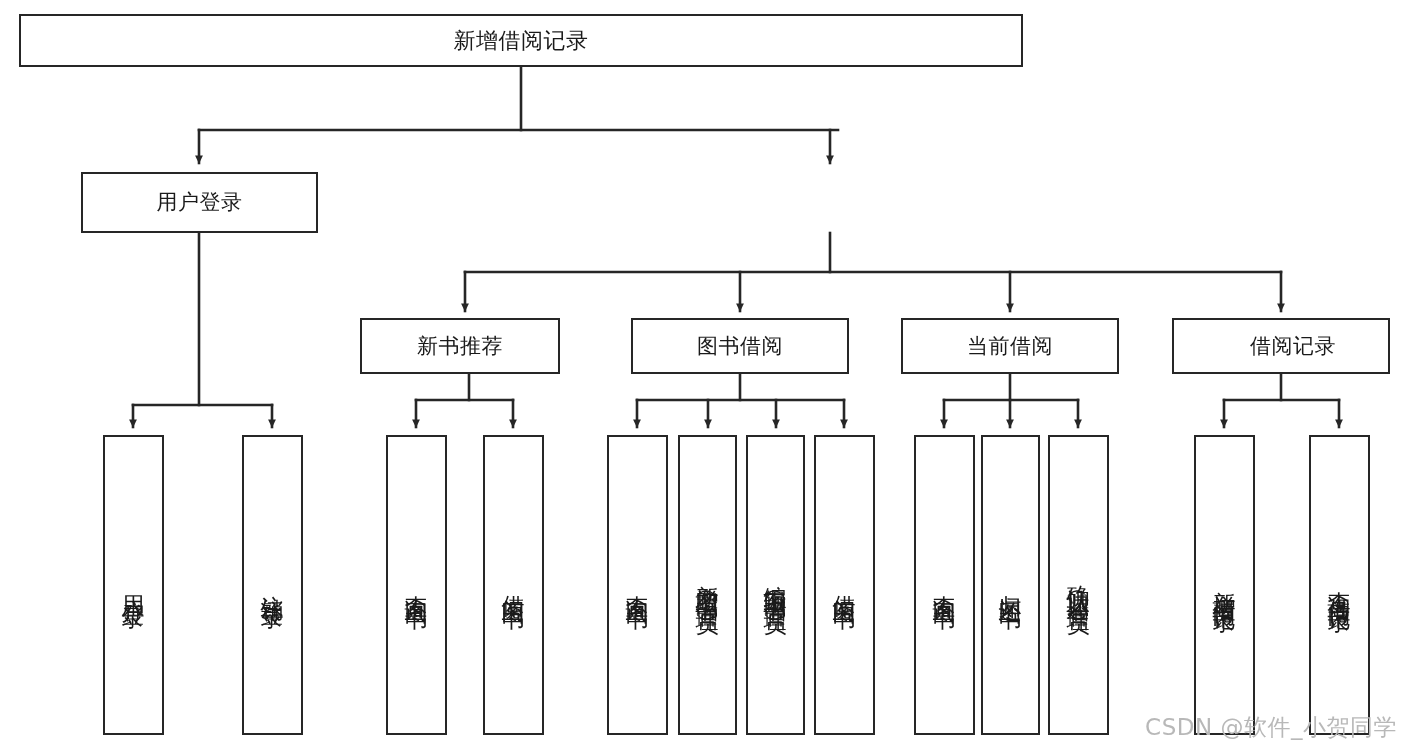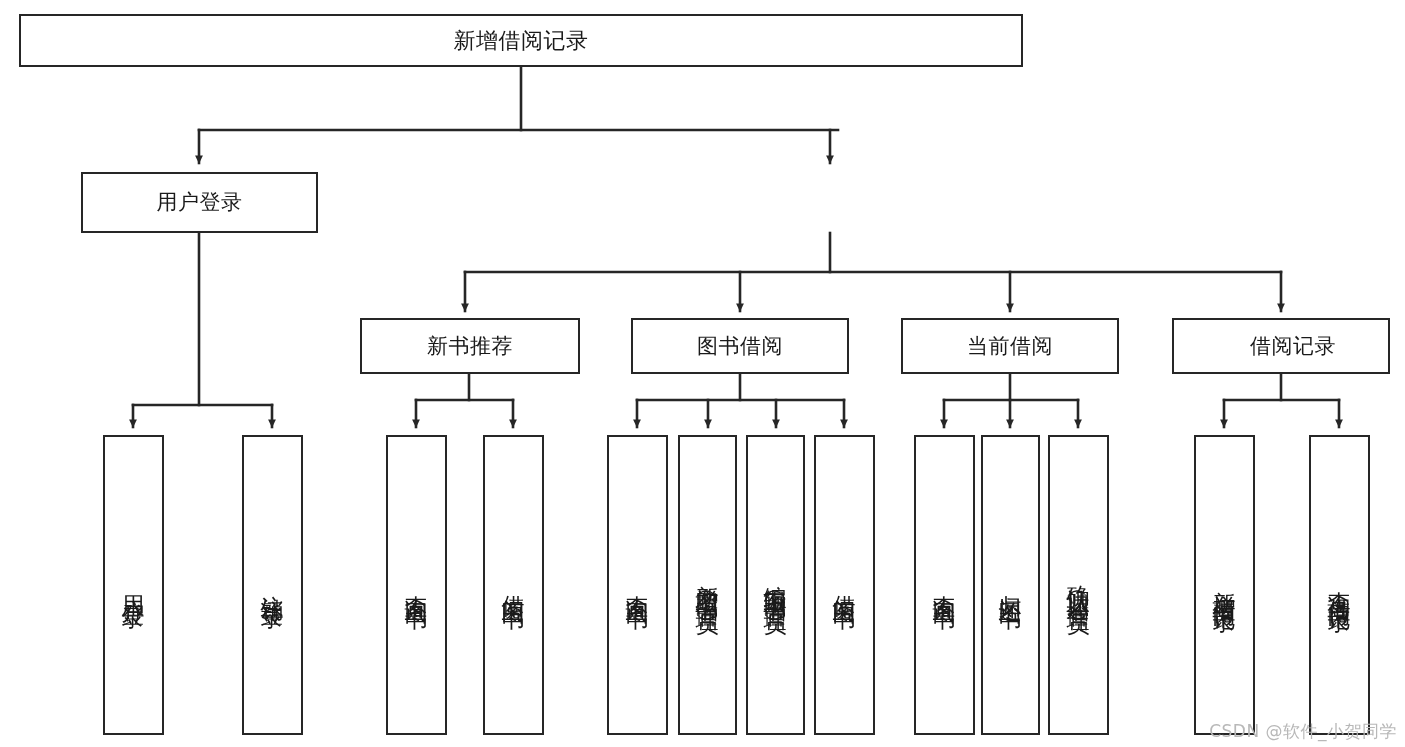--- a/index.html
+++ b/index.html
@@ -59,21 +59,21 @@
     line-height:1.05;
     letter-spacing:4px;
     white-space:pre;
     max-height:100%;
   }
   
   #watermark{
     position:absolute;
     right:8px;
     bottom:4px;
-    font-size:17px;
+    font-size:23px;
     color:#b8b8b8;
     letter-spacing:0.5px;
     z-index:5;
     white-space:nowrap;
   }
 </style>
 </head>
 <body>
 
 <div id="canvas">
@@ -130,21 +130,21 @@
 
   <div class="node horiz root" style="left:19px;top:14px;width:1004px;height:53px;">
     <span class="label">新增借阅记录</span>
   </div>
 
   <div class="node horiz" style="left:81px;top:172px;width:237px;height:61px;">
     <span class="label">用户登录</span>
   </div>
 
 
-  <div class="node horiz" style="left:360px;top:318px;width:220px;height:56px;">
+  <div class="node horiz" style="left:360px;top:318px;width:200px;height:56px;">
     <span class="label">新书推荐</span>
   </div>
 
   <div class="node horiz" style="left:901px;top:318px;width:218px;height:56px;">
     <span class="label">当前借阅</span>
   </div>
 
   <div class="node horiz" style="left:631px;top:318px;width:218px;height:56px;">
     <span class="label">图书借阅</span>
   </div>

